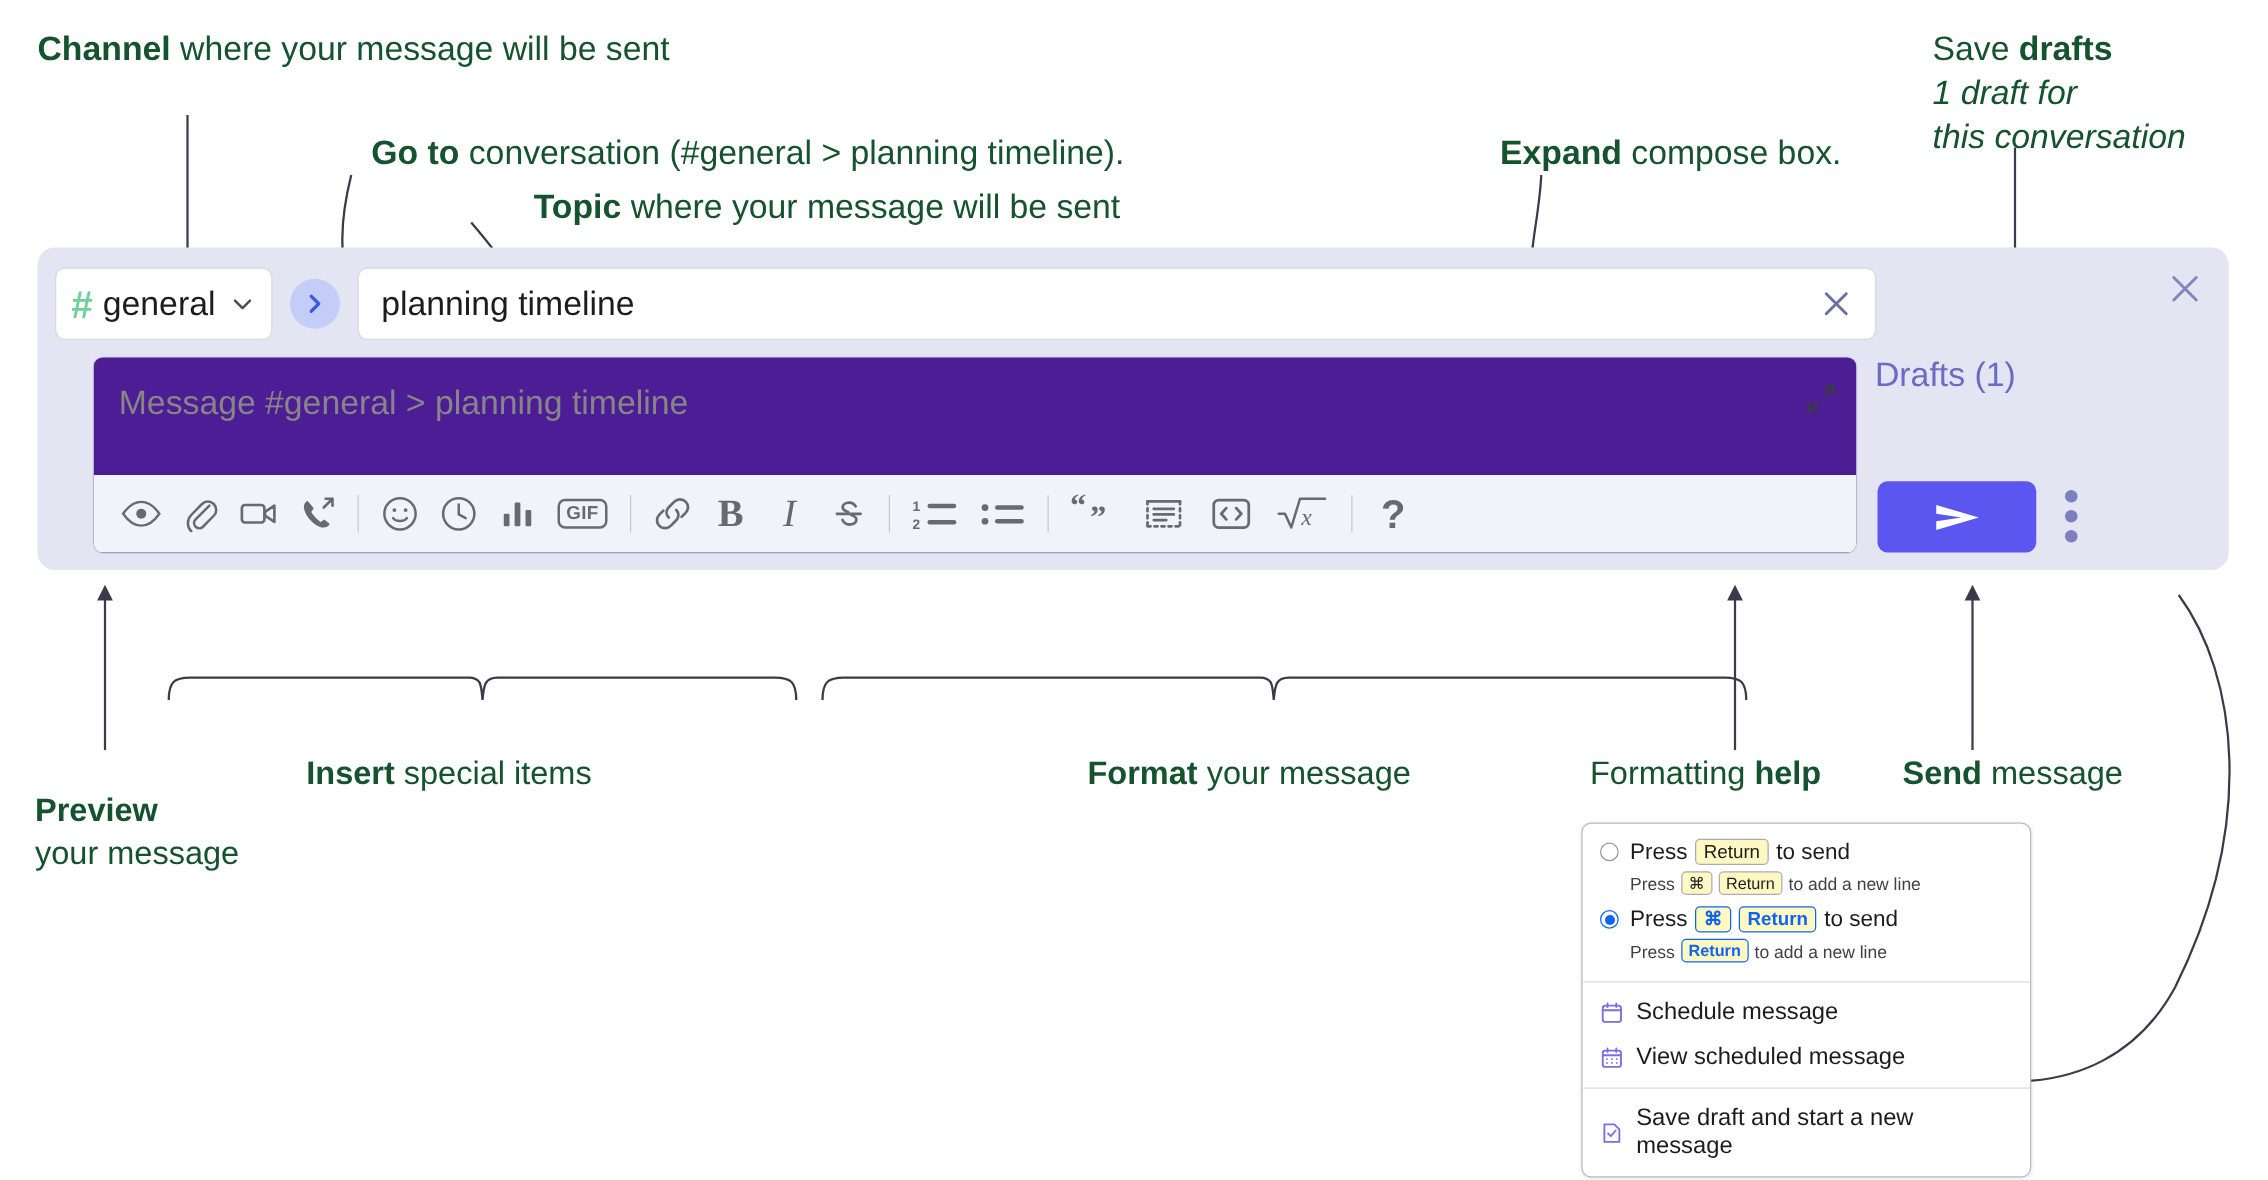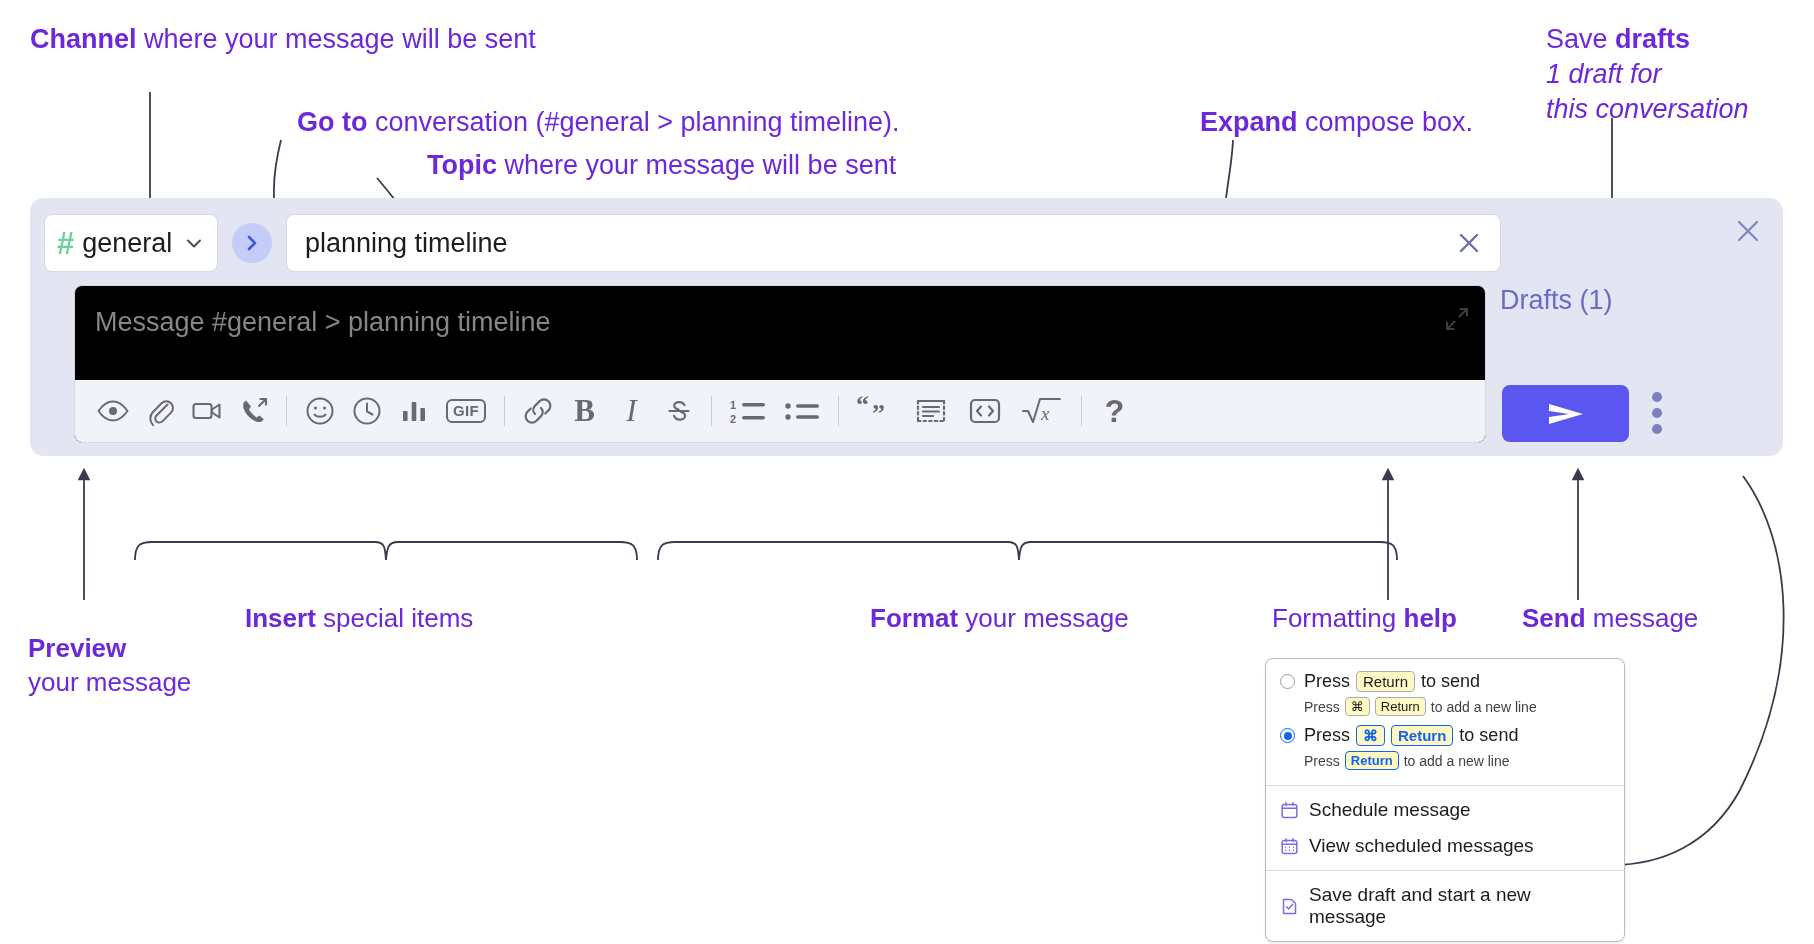--- a/index.html
+++ b/index.html
@@ -9,21 +9,21 @@
     width: 1814px; height: 944px;
     background: #ffffff;
     font-family: "Liberation Sans", sans-serif;
     color: #2e2e40;
     position: relative;
     overflow: hidden;
   }
   .stage { position:absolute; inset:0; }
 
   
-  .anno { position:absolute; color:#6d28d9; line-height:1.30; }
+  .anno { position:absolute; color:#14532d; line-height:1.30; }
   .anno b { font-weight:700; }
   .anno i { font-style:italic; }
   .a-lg { font-size:27px; }
   .a-md { font-size:26px; }
 
   
   .lines { position:absolute; inset:0; pointer-events:none; }
 
   
   .compose-panel {
@@ -61,21 +61,21 @@
     background:#ffffff; border:1px solid #d6d8e4; border-radius:8px;
     display:flex; align-items:center; padding:0 16px 0 18px;
   }
   .topic-value { font-size:27px; color:#1d1c1d; flex:1; }
   .topic-clear { color:#6c6fa3; display:flex; cursor:pointer; }
 
   
   .msg-box {
     position:absolute; left:44px; top:87px;
     width:1412px; height:158px;
-    background:#000000; border:1px solid #d6d8e4; border-radius:8px;
+    background:#4c1d95; border:1px solid #d6d8e4; border-radius:8px;
     overflow:hidden;
   }
   .msg-input-area { position:relative; height:95px; }
   .msg-placeholder {
     position:absolute; left:20px; top:21px;
     font-size:27px; color:#868686;
   }
   .expand-btn {
     position:absolute; right:15px; top:20px;
     color:#3b3b46; cursor:pointer; display:flex;
@@ -510,21 +510,21 @@
         <span class="menu-ico">
           <svg width="19" height="19" viewBox="0 0 19 19" fill="none" stroke="currentColor" stroke-width="1.5" stroke-linecap="round">
               <rect x="2.2" y="3.5" width="14.6" height="13" rx="2"></rect>
               <path d="M2.2 7.2 L16.8 7.2"></path>
               <path d="M6 1.8 L6 4.6 M13 1.8 L13 4.6"></path>
               <g stroke-width="1.4">
                 <path d="M5.6 10.2 L5.6 10.3 M9.5 10.2 L9.5 10.3 M13.4 10.2 L13.4 10.3 M5.6 13.3 L5.6 13.4 M9.5 13.3 L9.5 13.4 M13.4 13.3 L13.4 13.4"></path>
               </g>
             </svg>
         </span>
-        <span>View scheduled messages</span>
+        <span>View scheduled message</span>
       </div>
     </div>
 
     <div class="opt-divider"></div>
 
     <div class="menu-block">
       <div class="menu-item">
         <span class="menu-ico">
           <svg width="19" height="19" viewBox="0 0 19 19" fill="none" stroke="currentColor" stroke-width="1.5" stroke-linecap="round" stroke-linejoin="round">
               <path d="M3.5 2.5 L11.5 2.5 L15.5 6.5 L15.5 16.5 L3.5 16.5 Z"></path>

